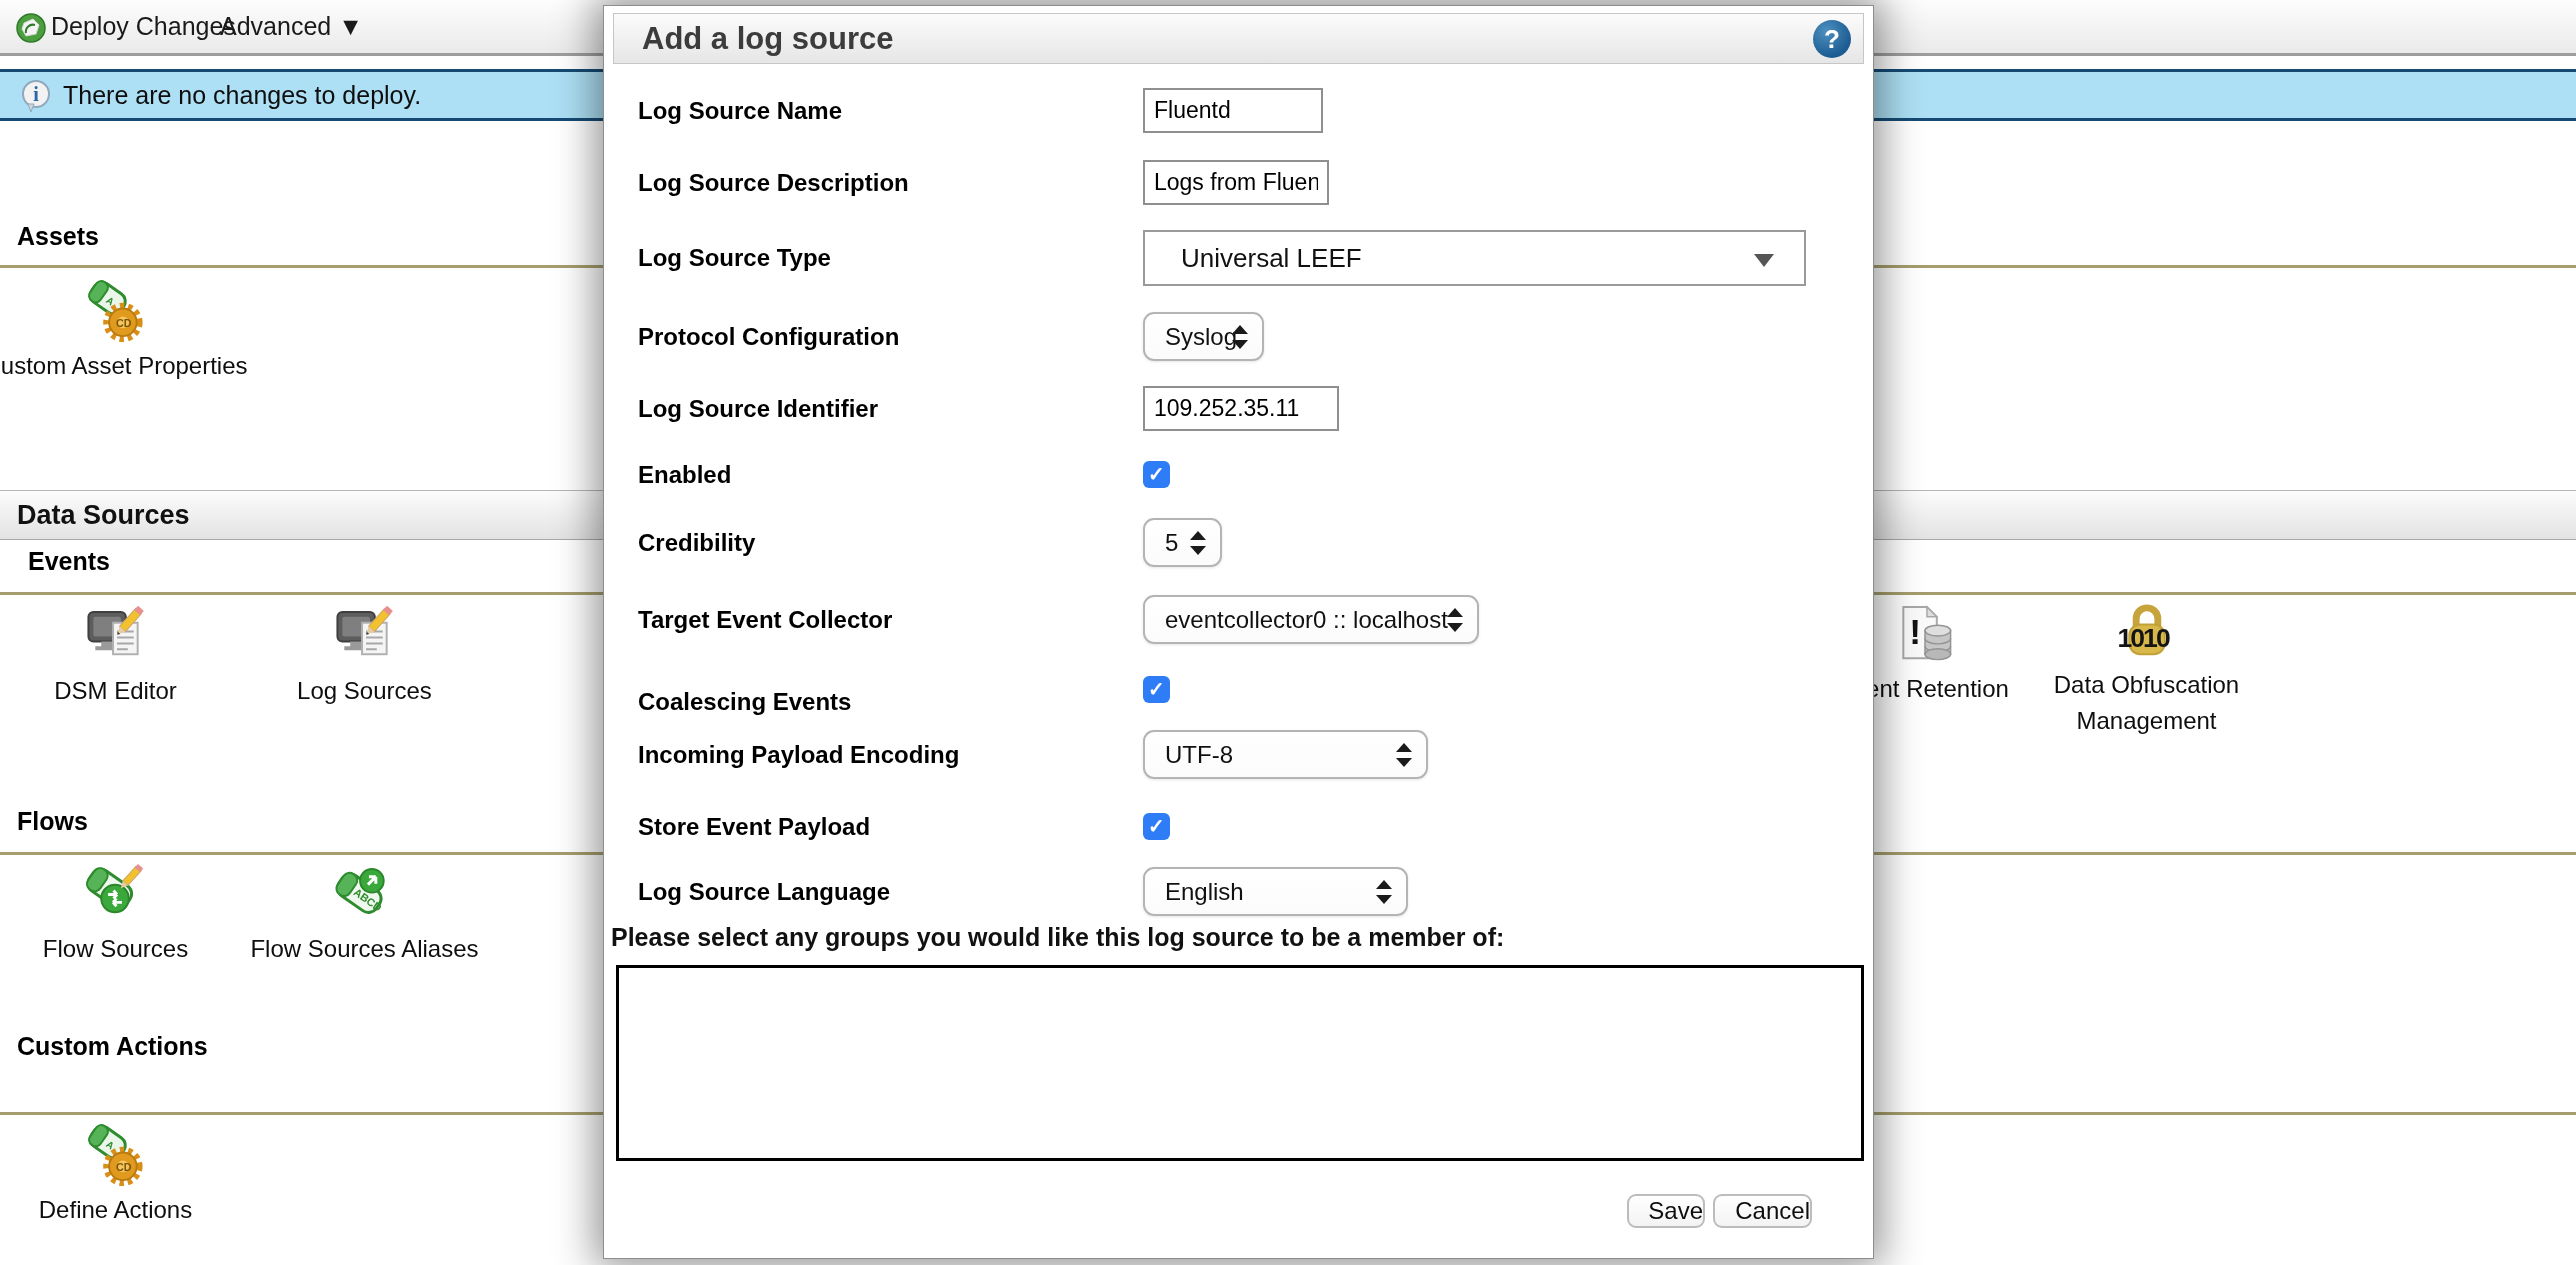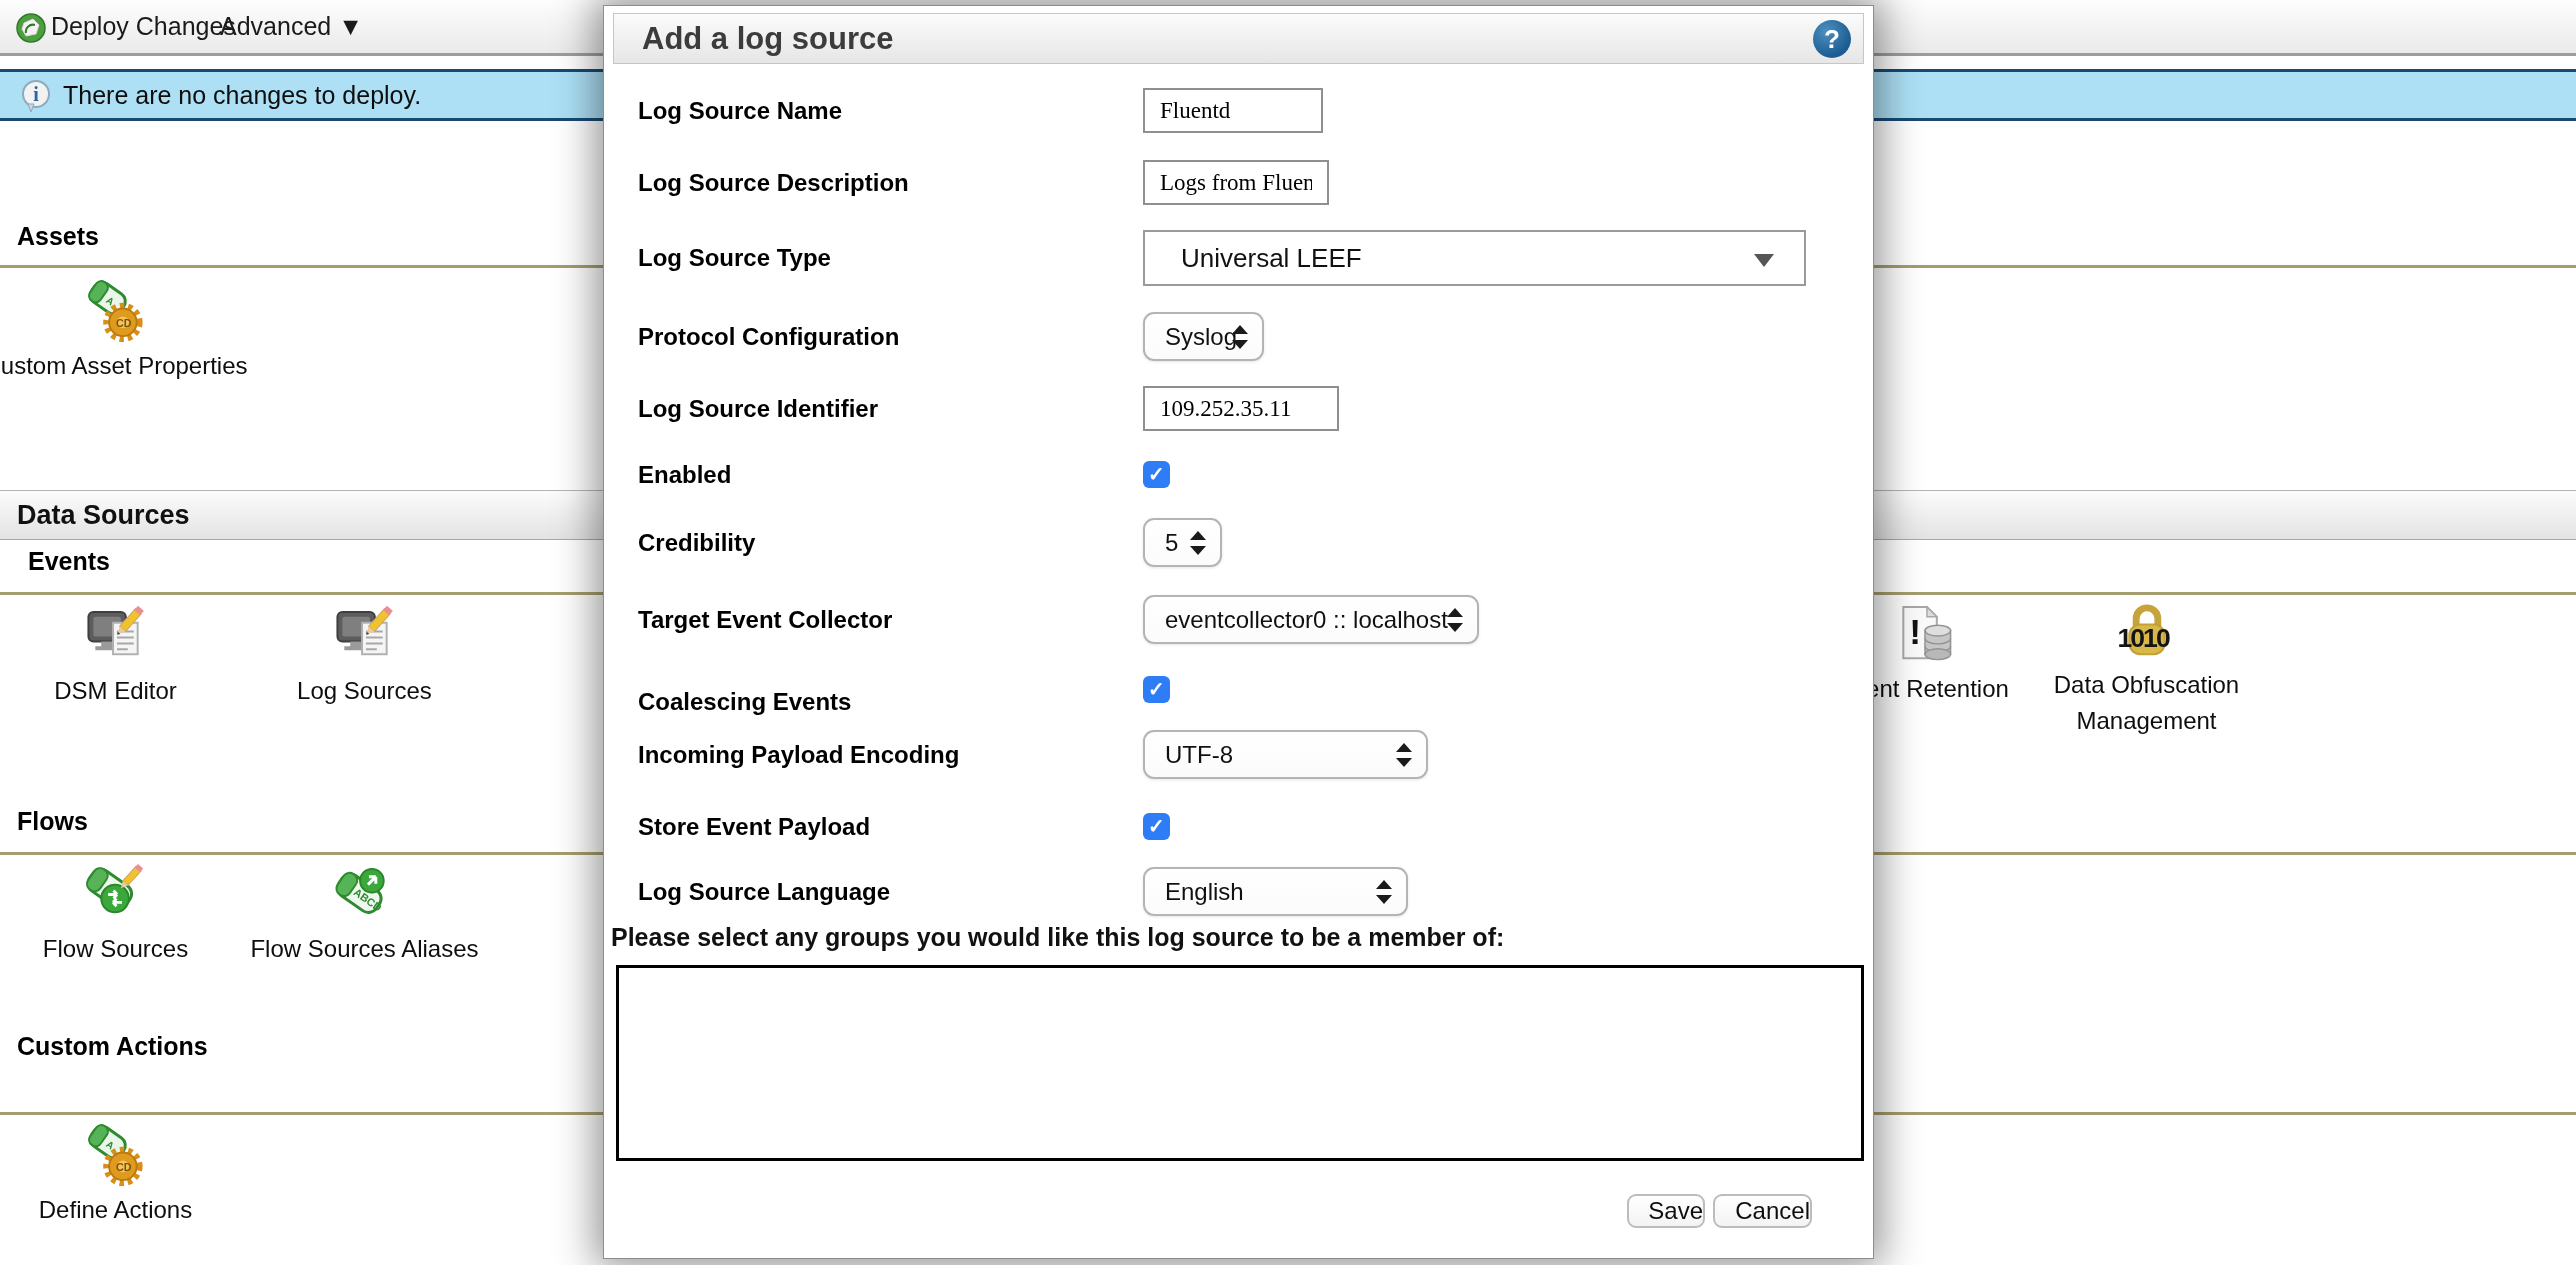--- a/index.html
+++ b/index.html
@@ -34,21 +34,21 @@
   .m-title { position:absolute; left:613px; top:13px; width:1251px; height:51px;
     background:linear-gradient(#fbfbfb,#e6e6e6); border:1px solid #c6c6c6; z-index:11; }
   .m-title .tx { position:absolute; left:28px; top:0; height:49px; line-height:49px;
     font-size:31px; font-weight:bold; color:#3c3c3c; }
   .help-btn { position:absolute; left:1813px; top:20px; width:38px; height:38px; border-radius:50%;
     background:radial-gradient(circle at 35% 30%, #4e90c0, #1c5c92 70%); color:#fff; text-align:center;
     line-height:38px; font-size:26px; font-weight:bold; z-index:12; cursor:pointer; }
 
   .flabel { position:absolute; left:638px; width:485px; font-size:24px; font-weight:bold; color:#000; z-index:11; white-space:nowrap; }
   .tinput { position:absolute; height:45px; border:2px solid #8f8f8f; background:#fff;
-    font-size:23px; font-family:Liberation Serif, serif; padding:0 15px; color:#000; z-index:11; }
+    font-size:23px; font-family:Liberation Sans, sans-serif; padding:0 9px; color:#000; z-index:11; }
   .bigdrop { position:absolute; left:1143px; top:230px; width:663px; height:56px;
     border:2px solid #9a9a9a; background:#fff; z-index:11; cursor:pointer; }
   .bigdrop .sel-text { position:absolute; left:36px; top:0; height:52px; line-height:52px; font-size:26px; color:#111; }
   .caret { position:absolute; right:30px; top:22px; width:0; height:0;
     border-left:10px solid transparent; border-right:10px solid transparent; border-top:13px solid #555; }
   .select { position:absolute; height:49px; border:2px solid #b4b4b4; border-radius:11px;
     background:linear-gradient(#fff,#fbfbfb); box-shadow:0 1px 3px rgba(0,0,0,.10); z-index:11; cursor:pointer; }
   .select .sel-text { position:absolute; left:20px; top:0; height:46px; line-height:46px; font-size:24px; color:#111; white-space:nowrap; }
   .stepper { position:absolute; right:14px; top:50%; transform:translateY(-50%); width:16px; height:26px; }
   .st-up, .st-dn { position:absolute; left:50%; transform:translateX(-50%); width:0; height:0;

